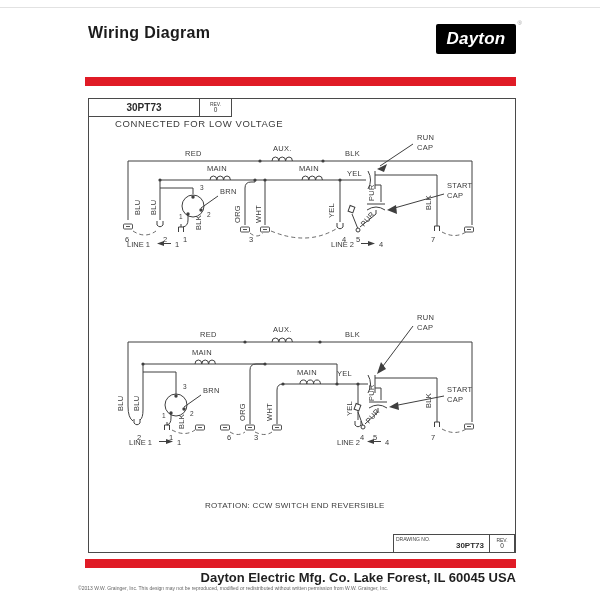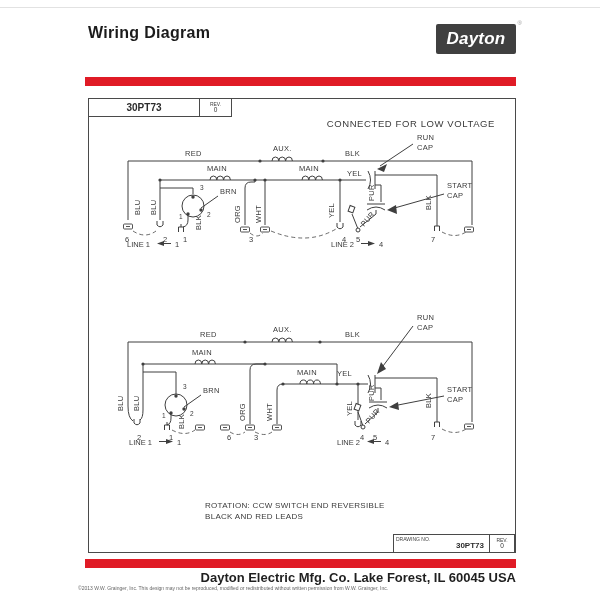--- a/index.html
+++ b/index.html
@@ -1,31 +1,31 @@
 <!DOCTYPE html>
 <html><head>
 <meta charset="utf-8">
 <style>
   html,body{margin:0;padding:0;background:#fff;}
   .canvas{position:relative;width:600px;height:600px;background:#fff;outline:1px solid #e2e2e2;
           font-family:"Liberation Sans", sans-serif;color:#222;overflow:hidden;margin-top:8px;}
   .doc-title{position:absolute;left:88px;top:16px;font-size:16px;font-weight:bold;color:#1b1b1b;letter-spacing:.3px;}
-  .logo{position:absolute;left:436px;top:16px;width:80px;height:30px;background:#404040;border-radius:2px;
+  .logo{position:absolute;left:436px;top:16px;width:80px;height:30px;background:#000000;border-radius:2px;
         display:flex;align-items:center;justify-content:center;}
   .logo span{color:#fff;font-style:italic;font-weight:bold;font-size:17px;letter-spacing:.2px;}
   .logo .reg{position:absolute;right:-6px;top:-4px;color:#9a9a9a;font-size:6px;font-style:normal;font-weight:normal;}
   .redbar{position:absolute;left:85px;width:431px;height:9px;background:#e01b26;}
   .bar-top{top:69px;} .bar-bot{top:551px;}
   .frame{position:absolute;left:88px;top:90px;width:428px;height:455px;border:1px solid #4a4a4a;box-sizing:border-box;}
   .tb1{position:absolute;left:88px;top:90px;width:112px;height:19px;border:1px solid #4a4a4a;box-sizing:border-box;
        display:flex;align-items:center;justify-content:center;font-size:10px;font-weight:bold;color:#2c2c2c;}
   .tb2{position:absolute;left:199px;top:90px;width:33px;height:19px;border:1px solid #4a4a4a;box-sizing:border-box;
        display:flex;flex-direction:column;align-items:center;justify-content:center;line-height:1;}
   .tb2 .s{font-size:5px;color:#444;} .tb2 .v{font-size:6.5px;color:#333;}
-  .sec-title{position:absolute;left:115px;width:380px;text-align:right;font-size:9.5px;color:#3a3a3a;letter-spacing:.6px;}
+  .sec-title{position:absolute;left:115px;width:380px;text-align:left;font-size:9.5px;color:#3a3a3a;letter-spacing:.6px;}
   .lv-title{top:110px;} .hv-title{top:287px;}
   .dsvg{position:absolute;}
   .rot{position:absolute;left:205px;top:492px;font-size:8px;line-height:11px;color:#3a3a3a;letter-spacing:.3px;}
   .desc{position:absolute;left:199px;top:506px;font-size:8.5px;color:#3a3a3a;letter-spacing:.3px;}
   .dblock{position:absolute;left:393px;top:526px;width:122px;height:19px;border:1px solid #4a4a4a;box-sizing:border-box;}
   .dblock .dl{position:absolute;left:2px;top:1px;font-size:5px;color:#444;}
   .dblock .dv{position:absolute;right:30px;bottom:2px;font-size:8px;font-weight:bold;color:#2c2c2c;}
   .dblock .rv{position:absolute;right:0;top:0;width:25px;height:100%;border-left:1px solid #4a4a4a;box-sizing:border-box;
               display:flex;flex-direction:column;align-items:center;justify-content:center;line-height:1;}
   .dblock .rv .s{font-size:5px;color:#444;} .dblock .rv .v{font-size:6.5px;color:#333;}
@@ -298,21 +298,20 @@
     <text class="num" x="258" y="134">5</text>
     <text class="num" x="316" y="134">7</text>
     <text class="num" x="14" y="139">LINE 1</text>
     <text class="num" x="62" y="139">1</text>
     <text class="num" x="222" y="139">LINE 2</text>
     <text class="num" x="270" y="139">4</text>
   </svg>
 
   <div class="rot">
     <div>ROTATION:  CCW SWITCH END REVERSIBLE</div>
-    <div>BLACK AND RED LEADS</div>
   </div>
 
   <div class="dblock">
     <span class="dl">DRAWING NO.</span>
     <span class="dv">30PT73</span>
     <span class="rv">
       <span class="s">REV.</span>
       <span class="v">0</span>
     </span>
   </div>

